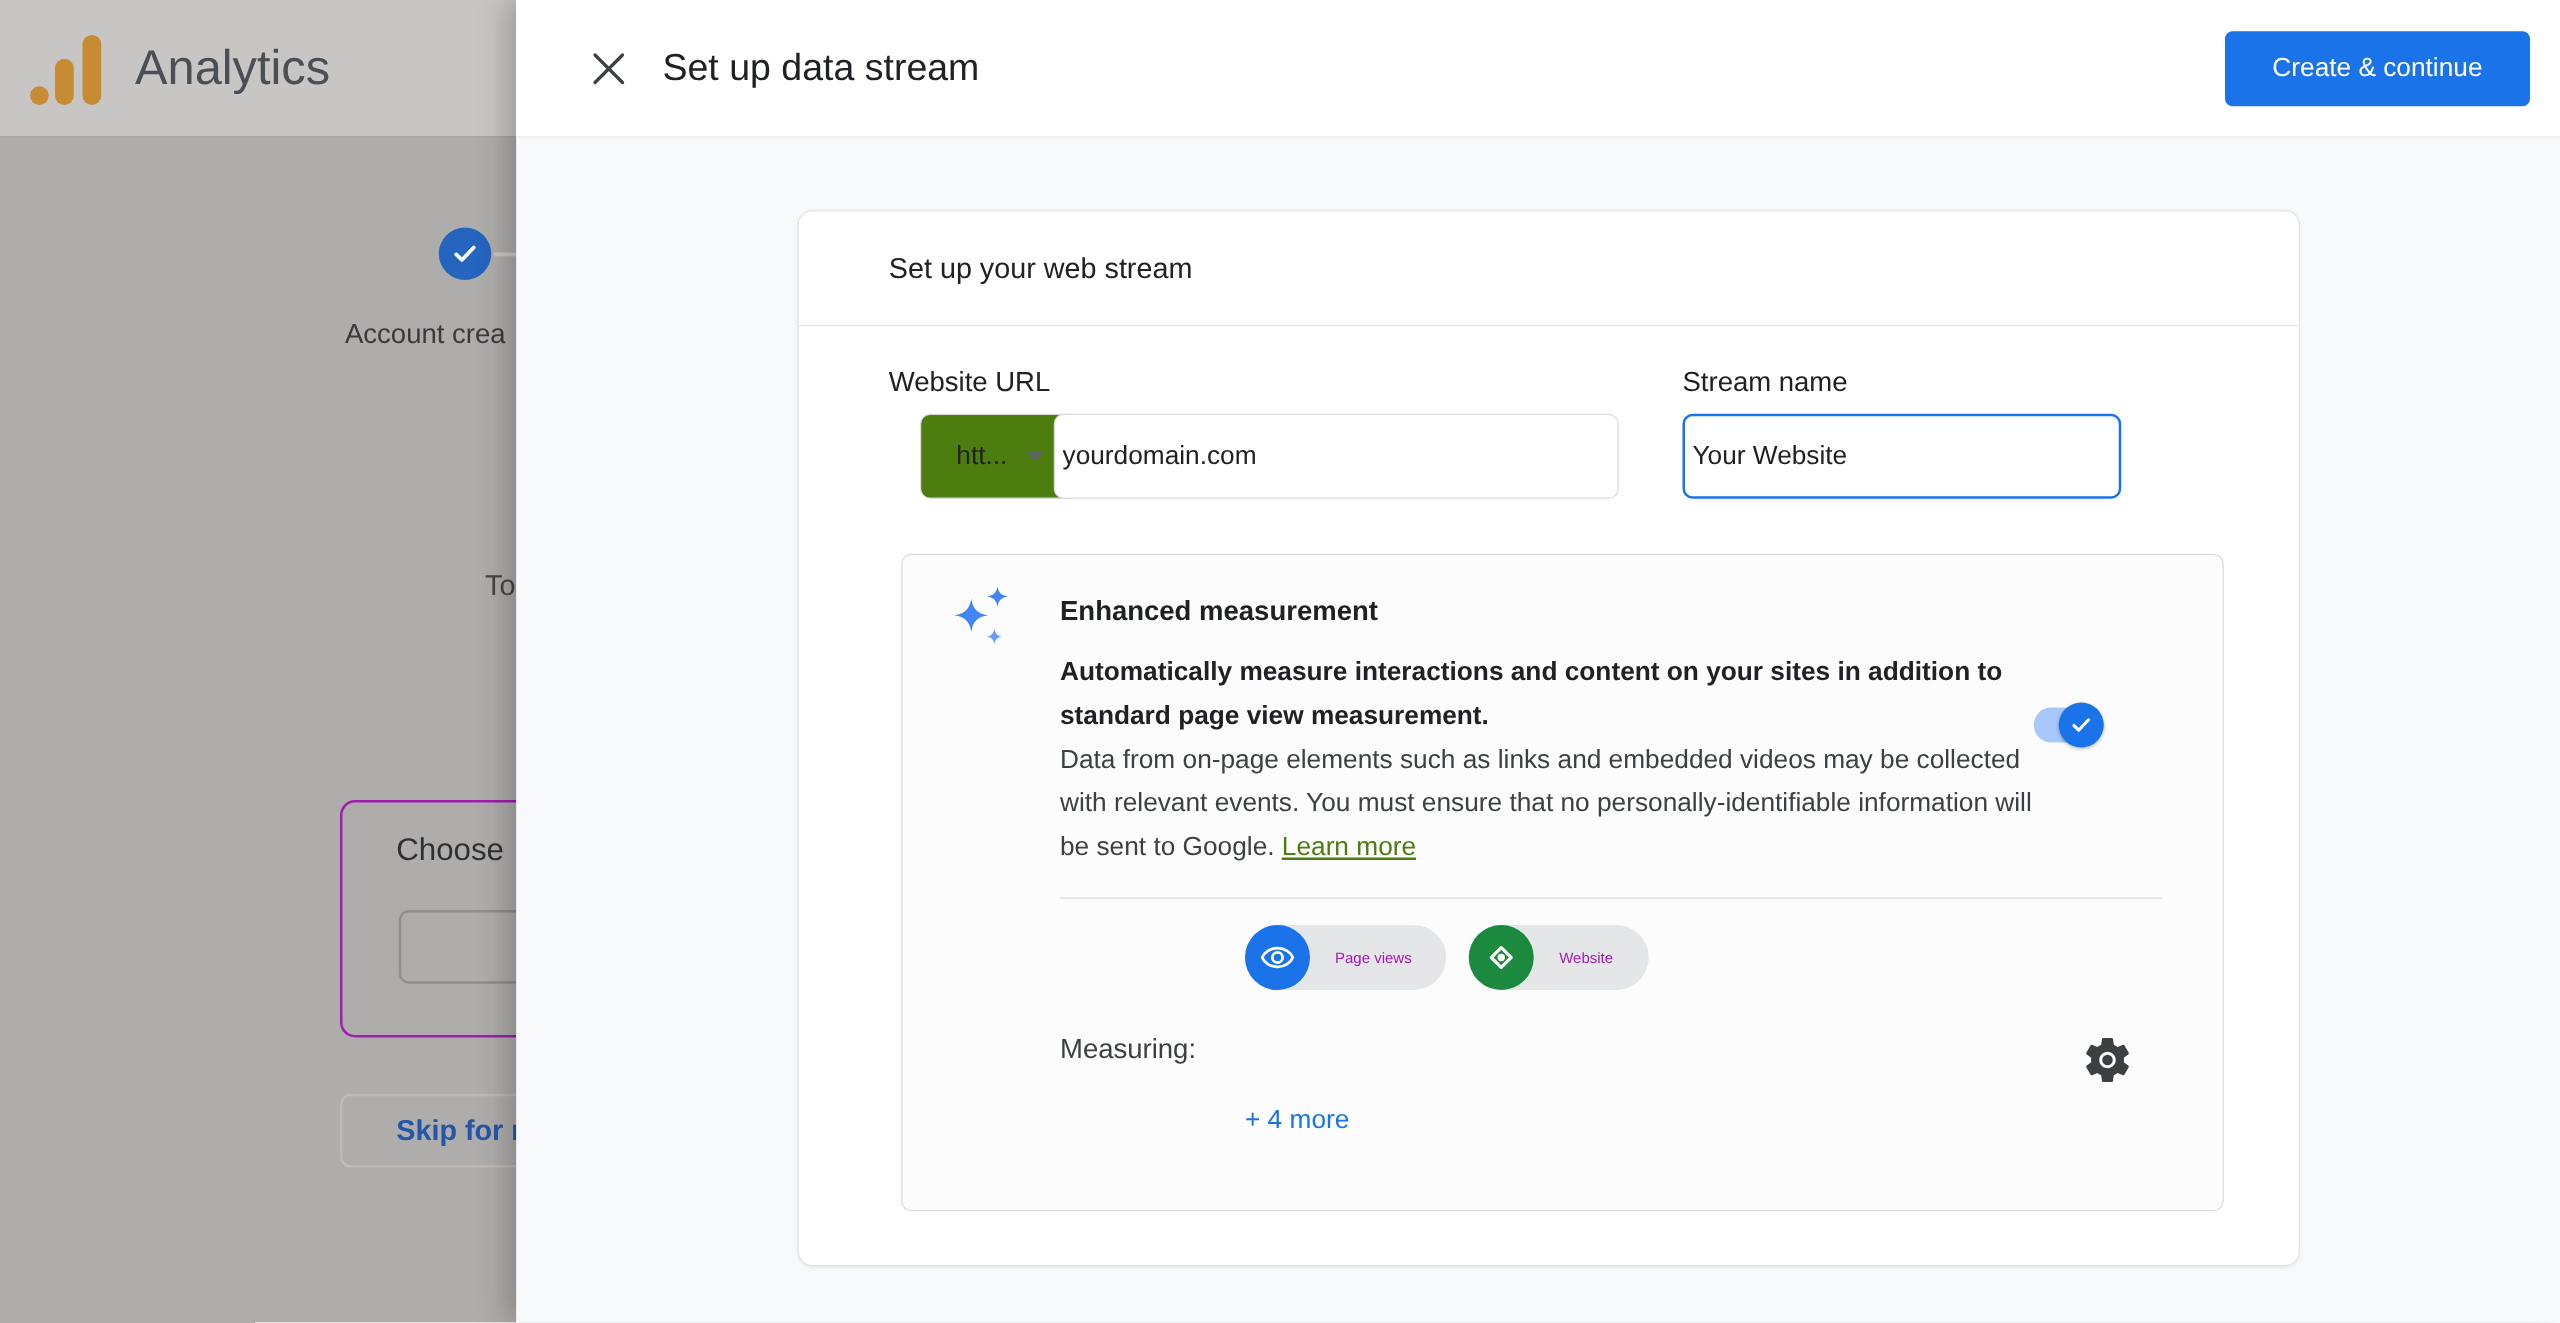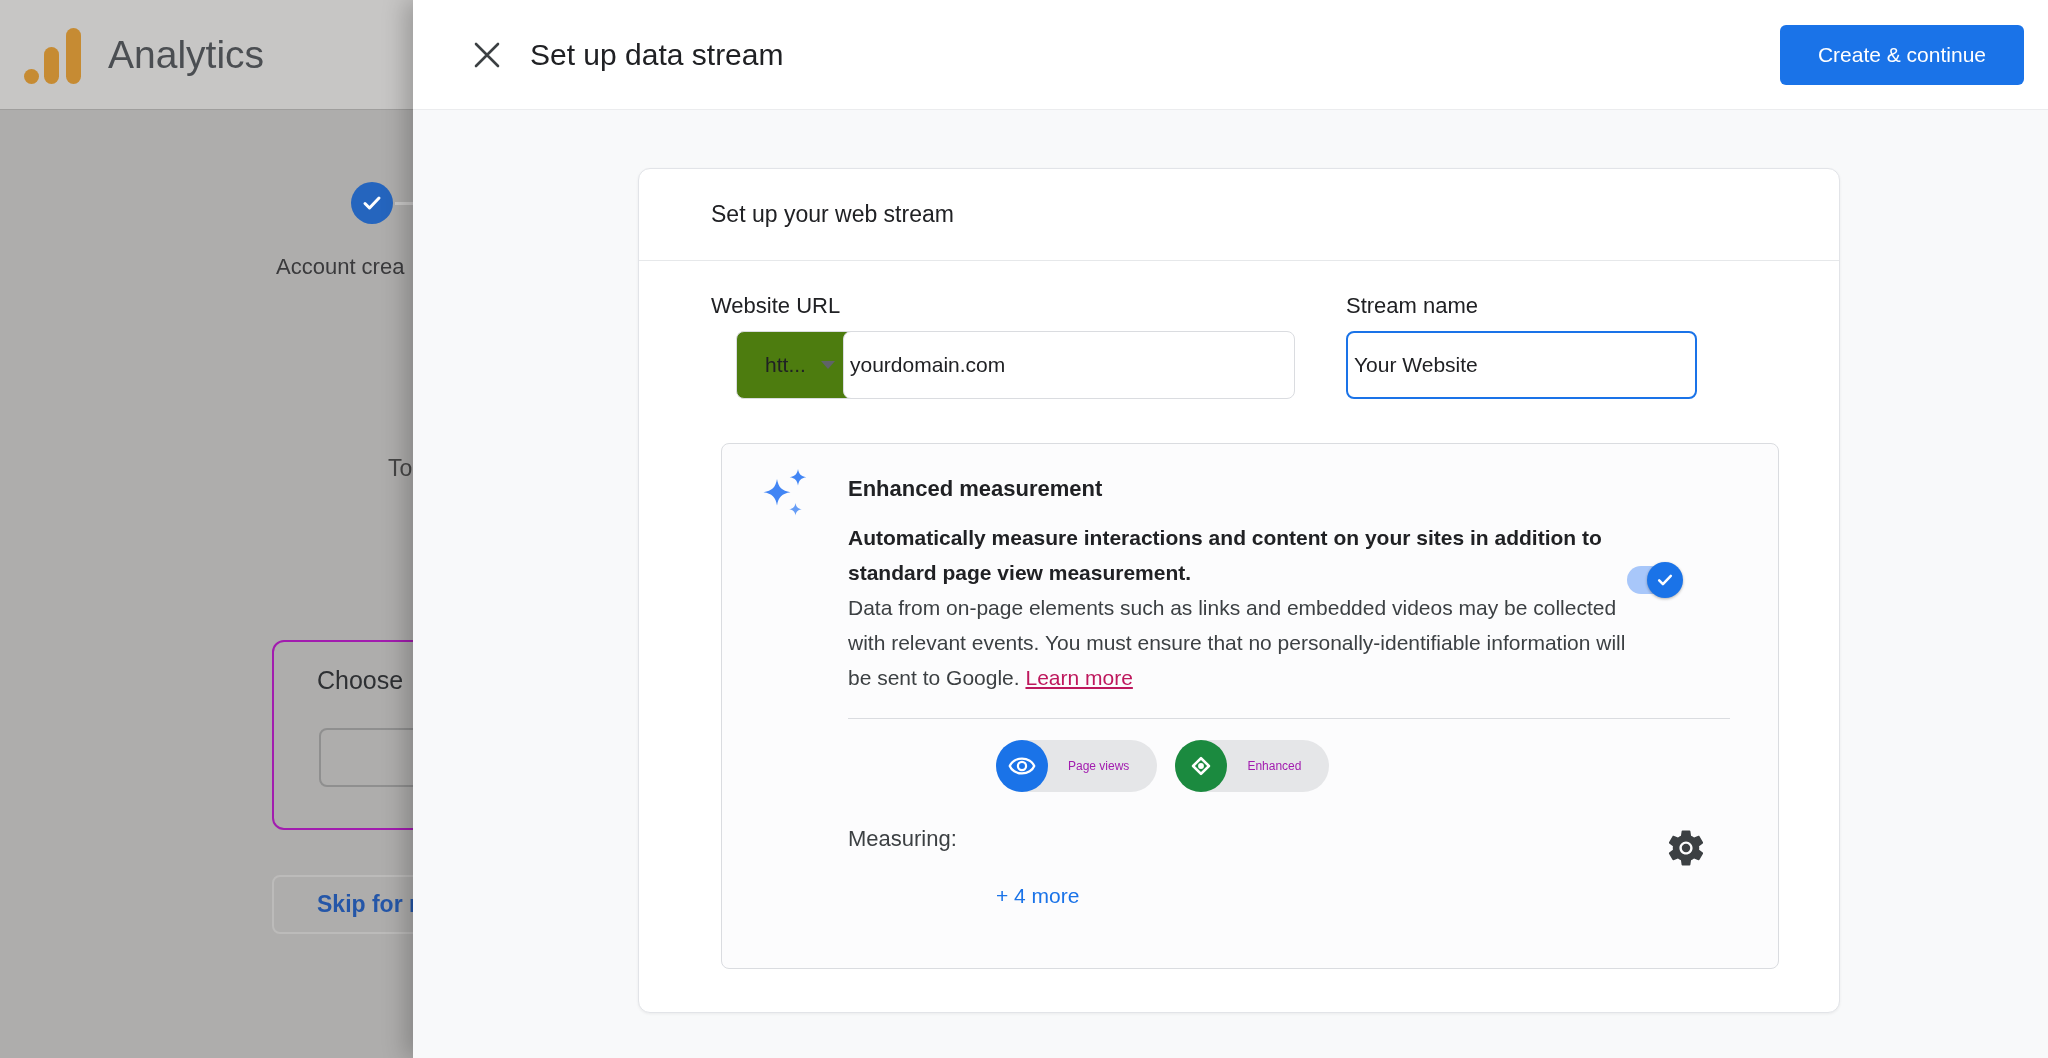--- a/index.html
+++ b/index.html
@@ -69,21 +69,21 @@
   .input-stream { left:707px; top:162px; width:351px; border:2px solid #1a73e8; }
 
   
   .em-card { position:absolute; left:82px; top:274px; width:1058px; height:526px;
              background:#fcfcfd; border:1px solid #dadce0; border-radius:8px; }
   .em-sparkle { position:absolute; left:38px; top:22px; width:58px; height:58px; }
   .em-title { position:absolute; left:126px; top:32px; font-size:22px; font-weight:700; color:#202124; }
   .em-desc { position:absolute; left:126px; top:76px; width:782px; font-size:21px;
              line-height:35px; color:#3c4043; }
   .em-desc b { color:#202124; }
-  .learn-more { color:#be185d; text-decoration:underline; cursor:pointer; }
+  .learn-more { color:#4d7c0f; text-decoration:underline; cursor:pointer; }
   .toggle { position:absolute; left:905px; top:122px; width:52px; height:28px; border-radius:14px;
             background:#a8c7fa; cursor:pointer; }
   .toggle-thumb { position:absolute; right:-4px; top:-4px; width:36px; height:36px; border-radius:50%;
                   background:#1a73e8; display:flex; align-items:center; justify-content:center;
                   box-shadow:0 1px 3px rgba(0,0,0,.3); }
   .em-divider { position:absolute; left:126px; top:274px; width:882px; height:1px; background:#dadce0; }
   .chips-rows { position:absolute; left:274px; top:296px; display:flex; flex-direction:column; gap:16px; }
   .chips-row { display:flex; gap:18px; }
   .chip { height:52px; background:#e5e6e8; border-radius:26px; display:flex; align-items:center;
           padding-right:28px; cursor:default; }
@@ -192,21 +192,21 @@
             </div>
             <span class="chip-label">Page views</span>
           </div>
           <div class="chip">
             <div class="chip-circle chip-green">
               <svg width="28" height="28" viewBox="0 0 24 24">
                 <rect x="7.2" y="7.2" width="9.6" height="9.6" transform="rotate(45 12 12)" fill="none" stroke="#fff" stroke-width="2.2" stroke-linejoin="round"></rect>
                 <circle cx="12" cy="12" r="2.5" fill="#fff"></circle>
               </svg>
             </div>
-            <span class="chip-label">Enhanced</span>
+            <span class="chip-label">Website</span>
           </div>
         </div>
       </div>
 
       <div class="measuring-label">Measuring:</div>
       <div class="more-link">+ 4 more</div>
 
       <div class="gear-btn">
         <svg width="44" height="44" viewBox="0 0 24 24">
           <path fill="#3c4043" d="M19.14 12.94c.04-.3.06-.61.06-.94 0-.32-.02-.64-.07-.94l2.03-1.58c.18-.14.23-.41.12-.61l-1.92-3.32c-.12-.22-.37-.29-.59-.22l-2.39.96c-.5-.38-1.03-.7-1.62-.94l-.36-2.54c-.04-.24-.24-.41-.48-.41h-3.84c-.24 0-.43.17-.47.41l-.36 2.54c-.59.24-1.13.57-1.62.94l-2.39-.96c-.22-.08-.47 0-.59.22L2.74 8.87c-.12.21-.08.47.12.61l2.03 1.58c-.05.3-.09.63-.09.94s.02.64.07.94l-2.03 1.58c-.18.14-.23.41-.12.61l1.92 3.32c.12.22.37.29.59.22l2.39-.96c.5.38 1.03.7 1.62.94l.36 2.54c.05.24.24.41.48.41h3.84c.24 0 .44-.17.47-.41l.36-2.54c.59-.24 1.13-.56 1.62-.94l2.39.96c.22.08.47 0 .59-.22l1.92-3.32c.12-.22.07-.47-.12-.61l-2.01-1.58zM12 15.6c-1.98 0-3.6-1.62-3.6-3.6s1.62-3.6 3.6-3.6 3.6 1.62 3.6 3.6-1.62 3.6-3.6 3.6z"></path>

